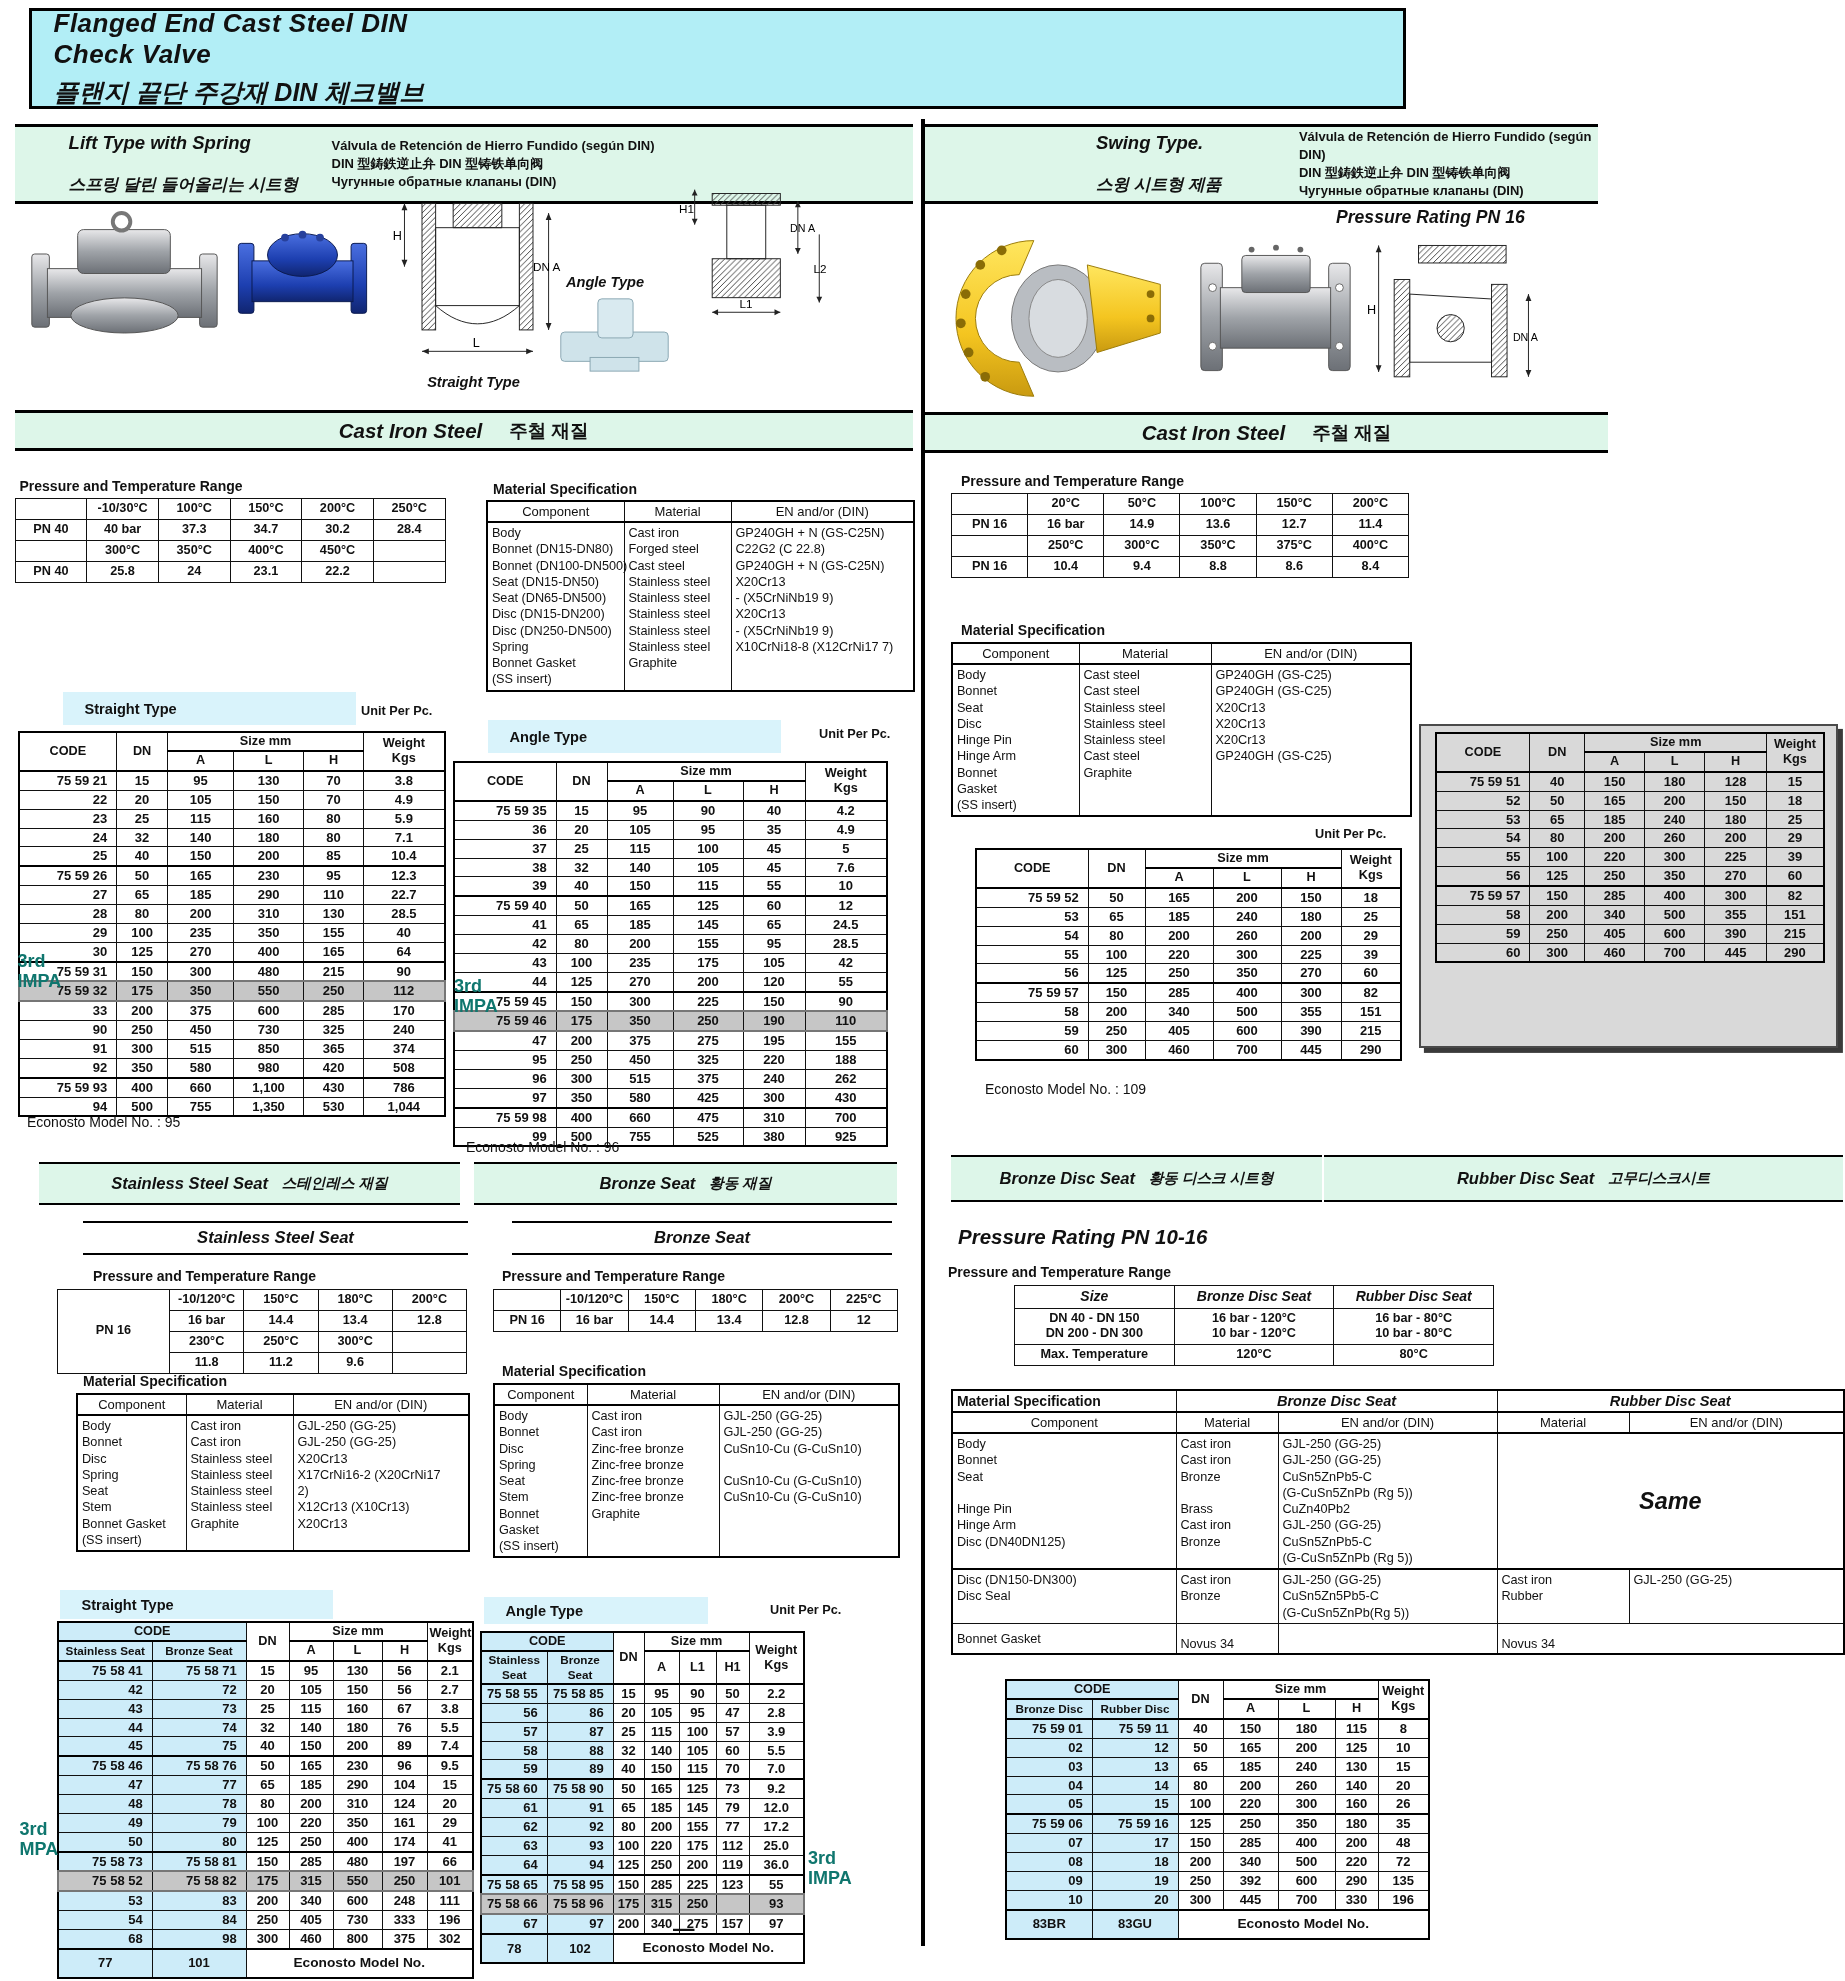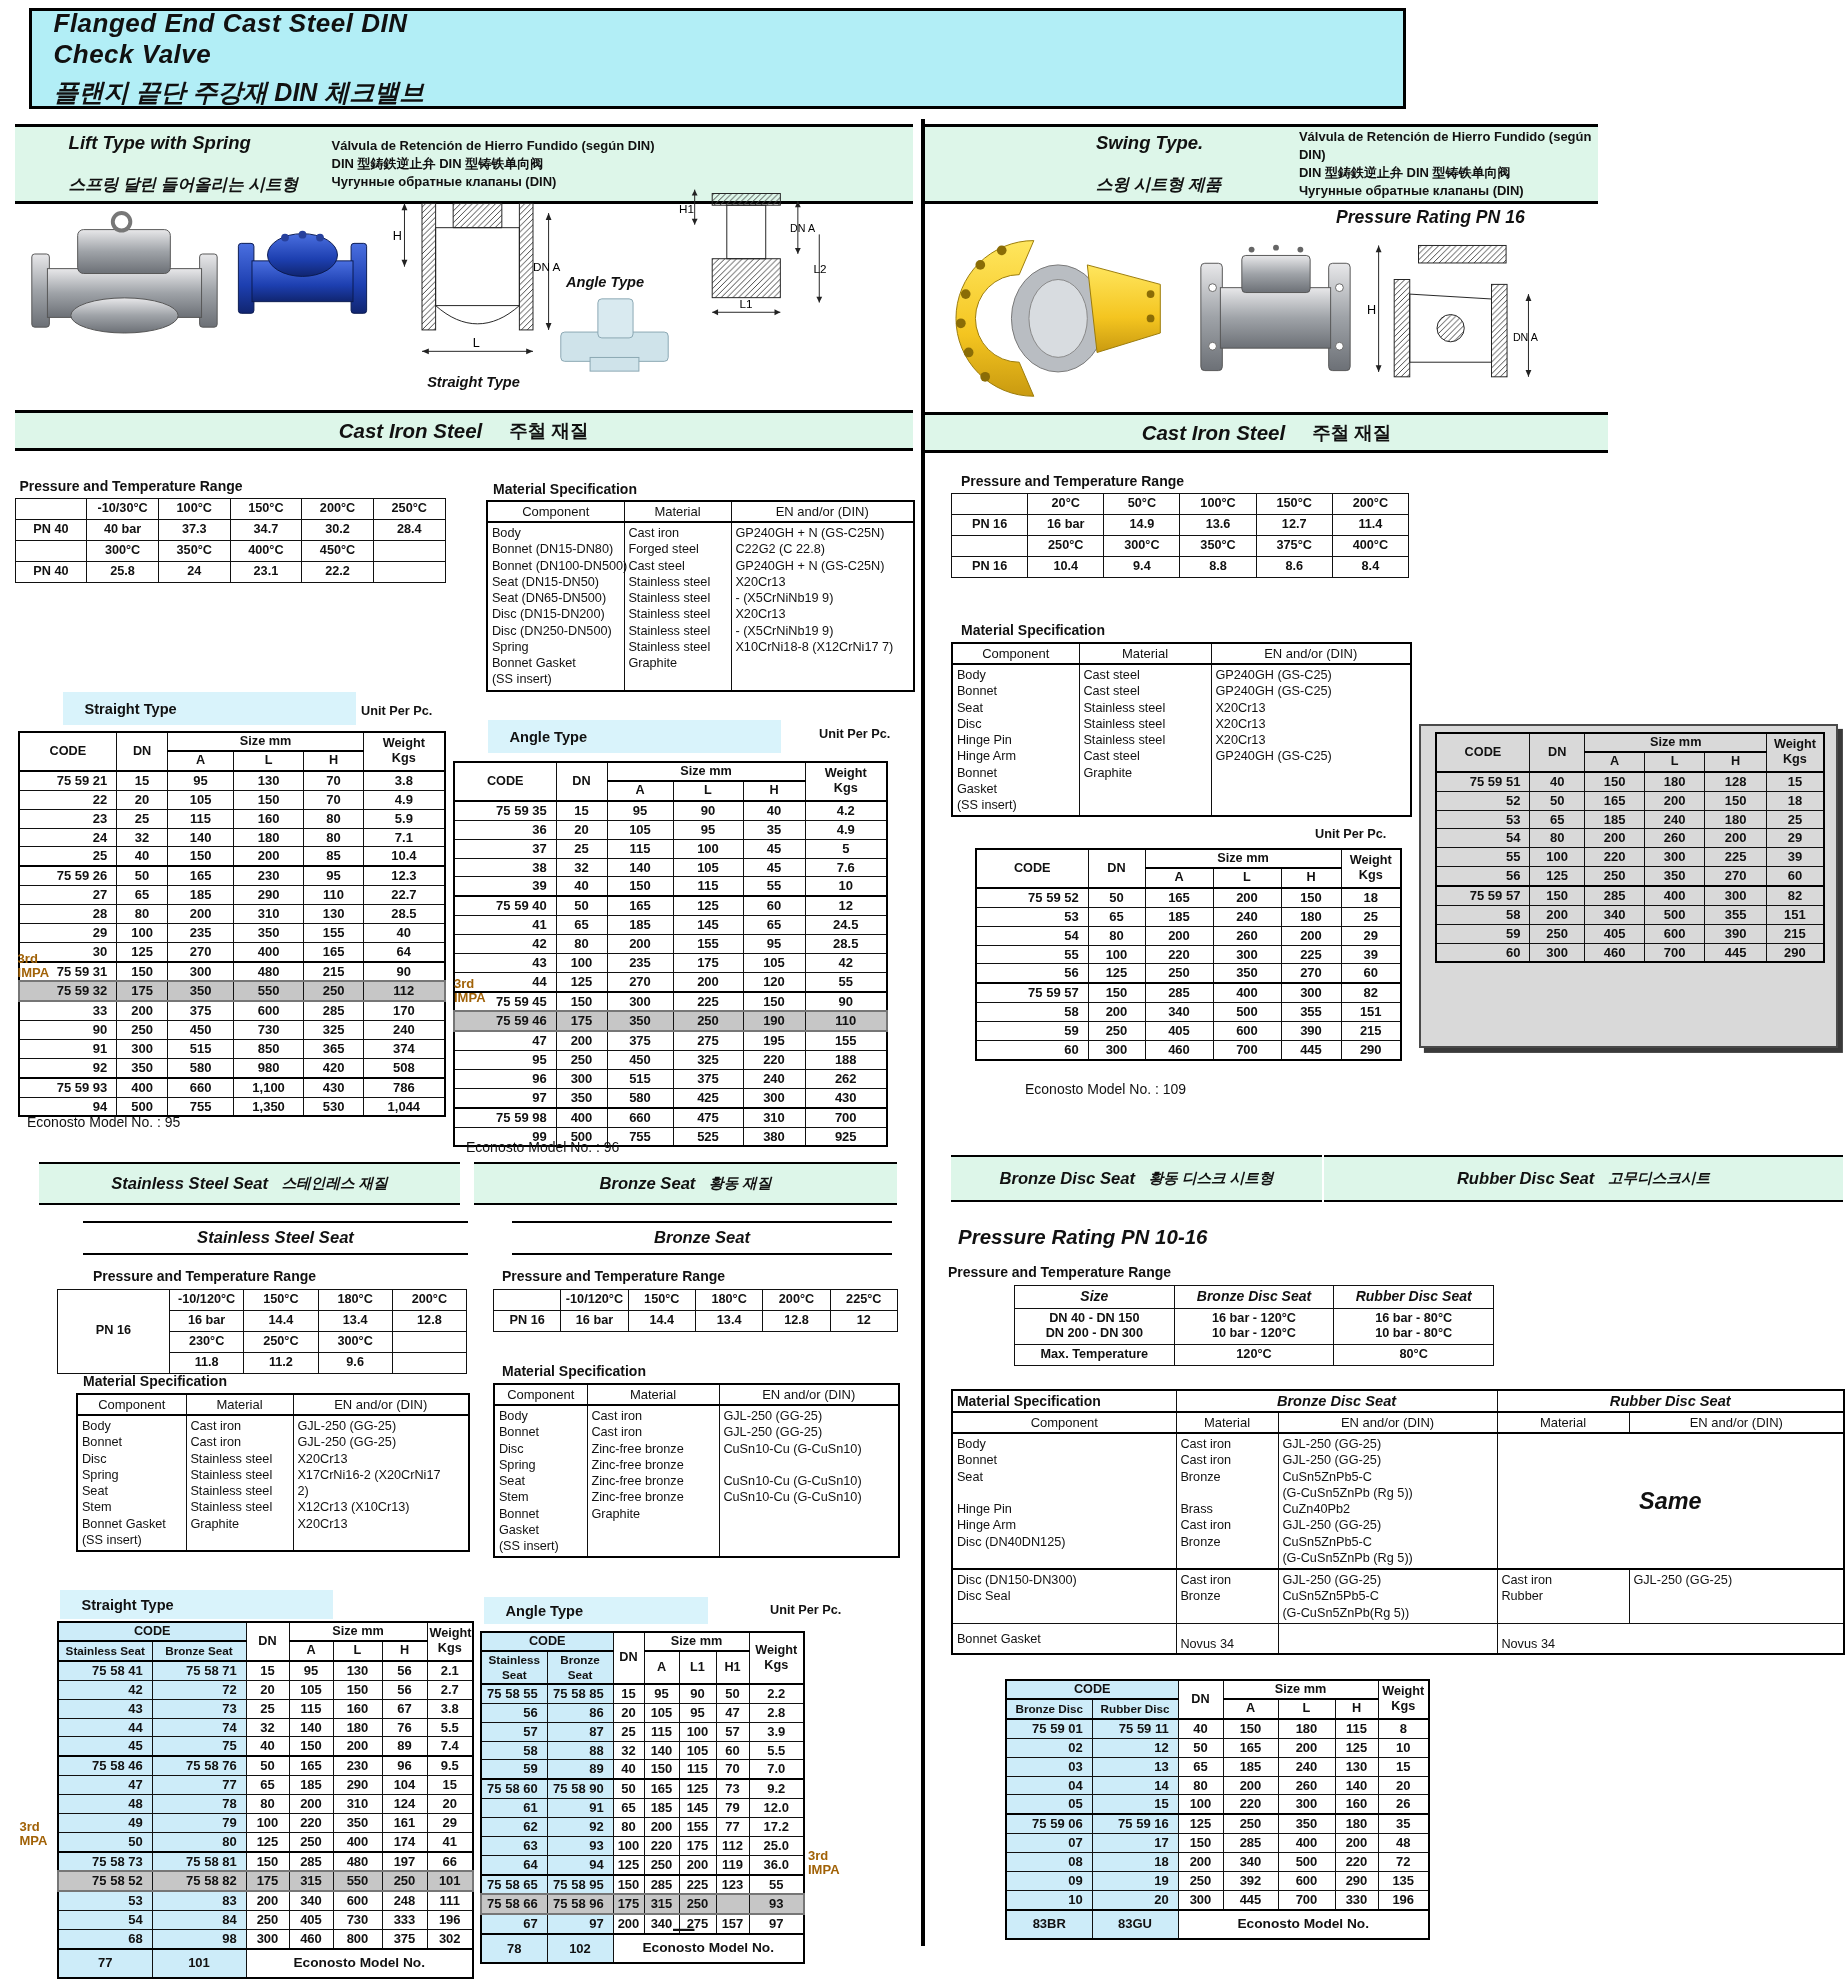--- a/index.html
+++ b/index.html
@@ -61,21 +61,21 @@
   .mt{border:2px solid #000;}
   .mt .ln{white-space:nowrap;line-height:1.28;}
   .mt tr.top td{border-top:2.4px solid #000;}
   .mt .same{vertical-align:middle;text-align:center;font-size:23.4px;font-weight:bold;font-style:italic;}
   .mt th.bi{font-weight:bold;font-style:italic;font-size:14.6px;}
   .mt th.msl{text-align:left;font-weight:bold;font-size:14px;}
   
   .impabox{background:#d9d9d9;border:2px solid #4a4a4a;box-shadow:4.9px 4.9px 0 #3a3a3a;box-sizing:border-box;}
   .impattl{font-size:25px;font-weight:bold;font-style:italic;color:#8a8f94;}
   .impaline{border-top:2px solid #333;}
-  .graylab{color:#a16207;font-size:13px;font-weight:bold;line-height:1.1;}
+  .graylab{color:#0f766e;font-size:18px;font-weight:bold;line-height:1.1;}
   .dash{font-size:21.5px;font-weight:bold;}
   svg{display:block;}
 </style>
 </head>
 <body>
 
 <div id="page">
 
   <div class="abs banner" style="left:29px;top:7.8px;width:1377px;height:101px;">
     <div class="ttl">
@@ -898,21 +898,21 @@
             <td class="code">60</td>
             <td>300</td>
             <td>460</td>
             <td>700</td>
             <td>445</td>
             <td>290</td>
           </tr>
         </tbody>
       </table>
     </div>
-  <div class="abs econ" style="left:985px;top:1081px;margin-left:40px;">Econosto Model No. : 109</div>
+  <div class="abs econ" style="left:985px;top:1081px;">Econosto Model No. : 109</div>
 
   <div class="abs impabox" style="left:1419px;top:724px;width:419px;height:324px;">
     <div style="padding:5.9px 13.7px 0 13.7px;">
         <table class="ct">
           <colgroup>
             <col style="width:94px">
             <col style="width:55px">
             <col style="width:60px">
             <col style="width:60px">
             <col style="width:62px">

